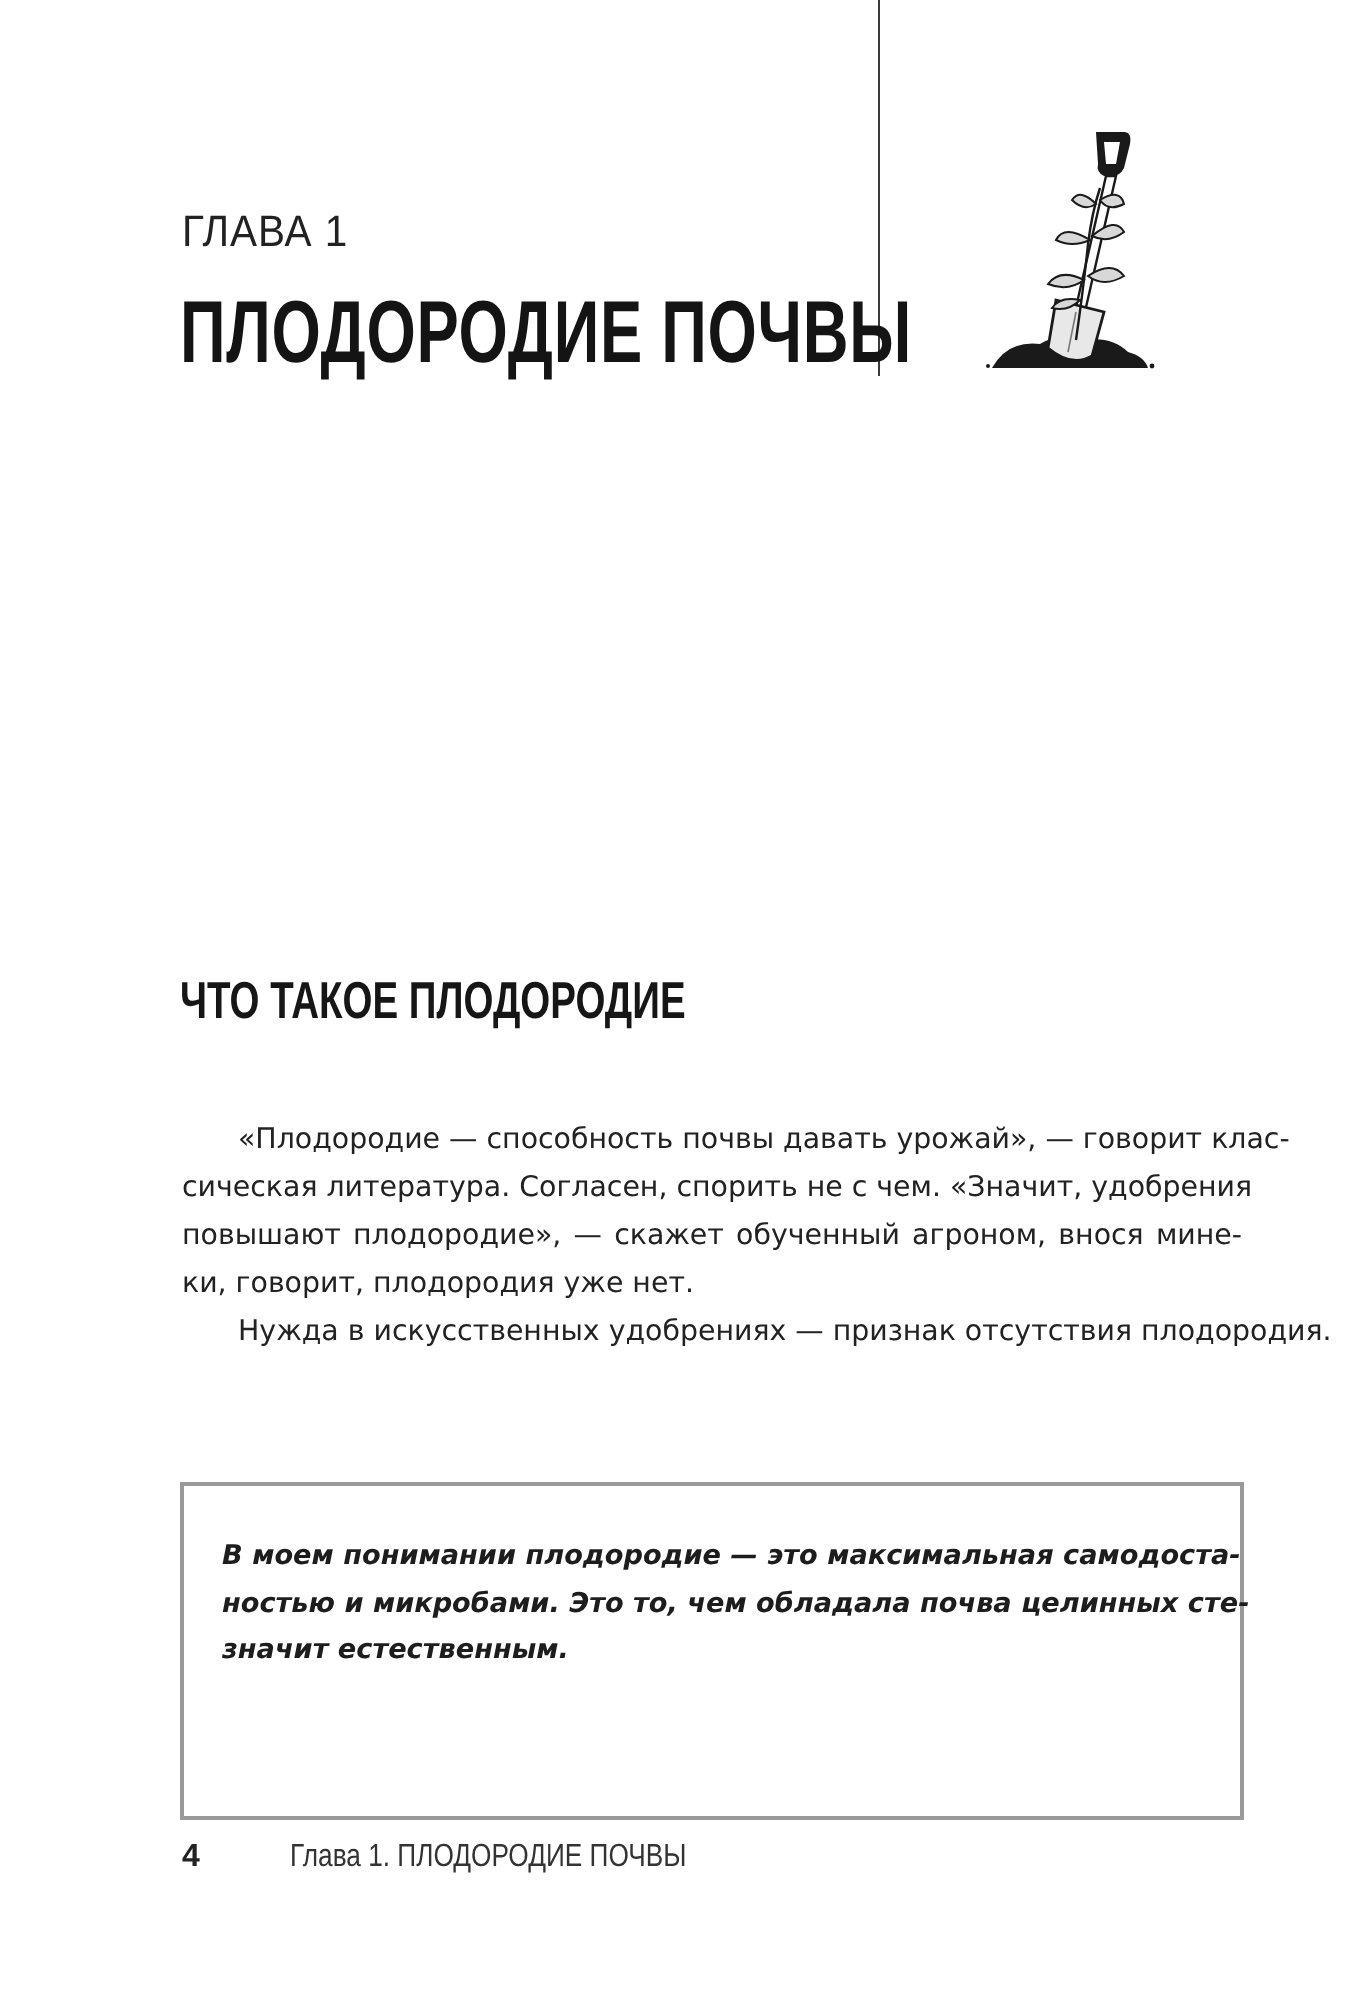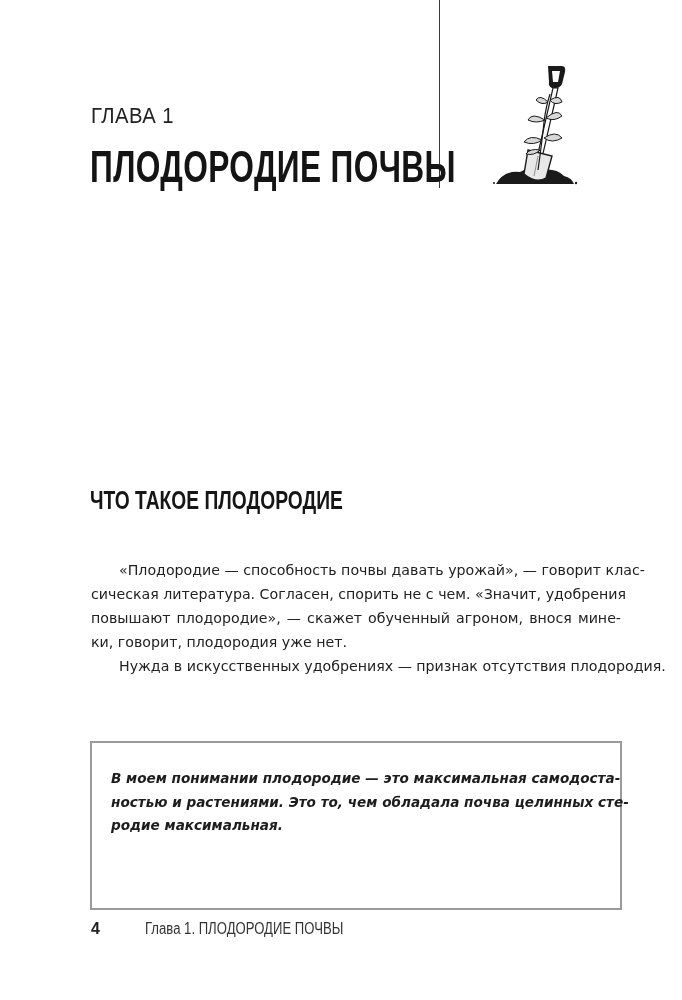--- a/index.html
+++ b/index.html
@@ -195,21 +195,21 @@
     <span class="line last">ки, говорит, плодородия уже нет.</span>
   </div>
   <div>
     <span class="line indent last">Нужда в искусственных удобрениях — признак отсутствия плодородия.</span>
   </div>
 </div>
 
 <div class="callout">
   <div class="callout-text">
     <span class="line">В моем понимании плодородие — это максимальная самодоста-</span>
-    <span class="line">ностью и растениями. Это то, чем обладала почва целинных сте-</span>
-    <span class="line last">родие максимальная.</span>
+    <span class="line">ностью и микробами. Это то, чем обладала почва целинных сте-</span>
+    <span class="line last">значит естественным.</span>
   </div>
 </div>
 
 <div class="footer">
   <span class="page-number">4</span>
   <span class="running-head">Глава 1. ПЛОДОРОДИЕ ПОЧВЫ</span>
 </div>
 
 </body></html>

